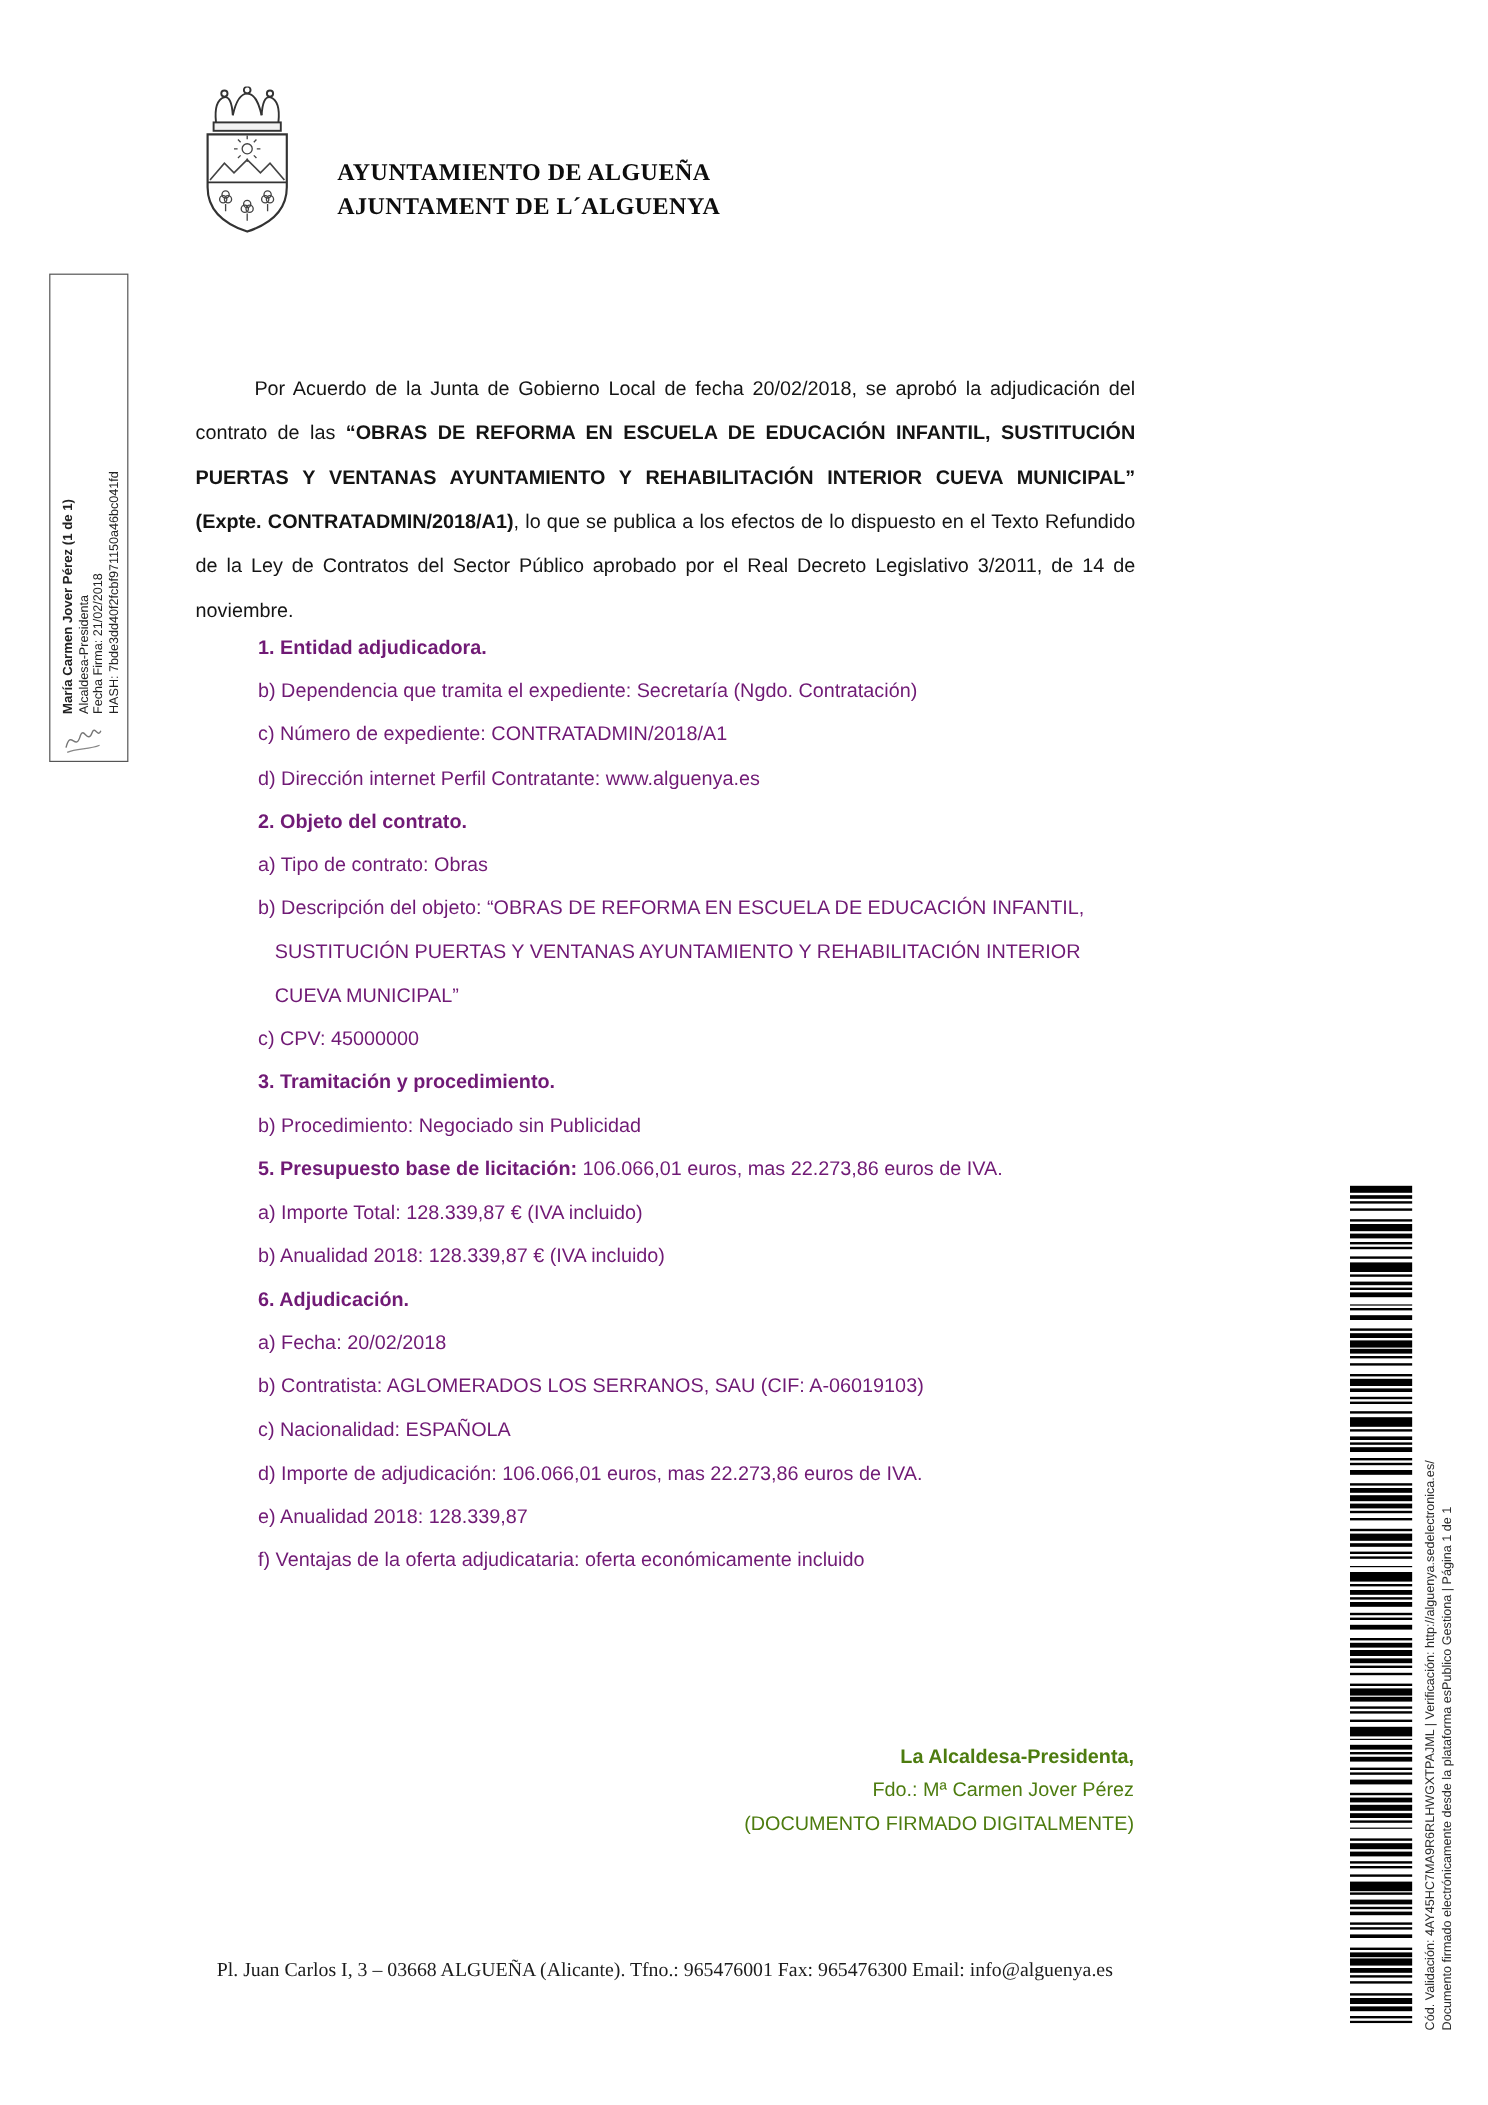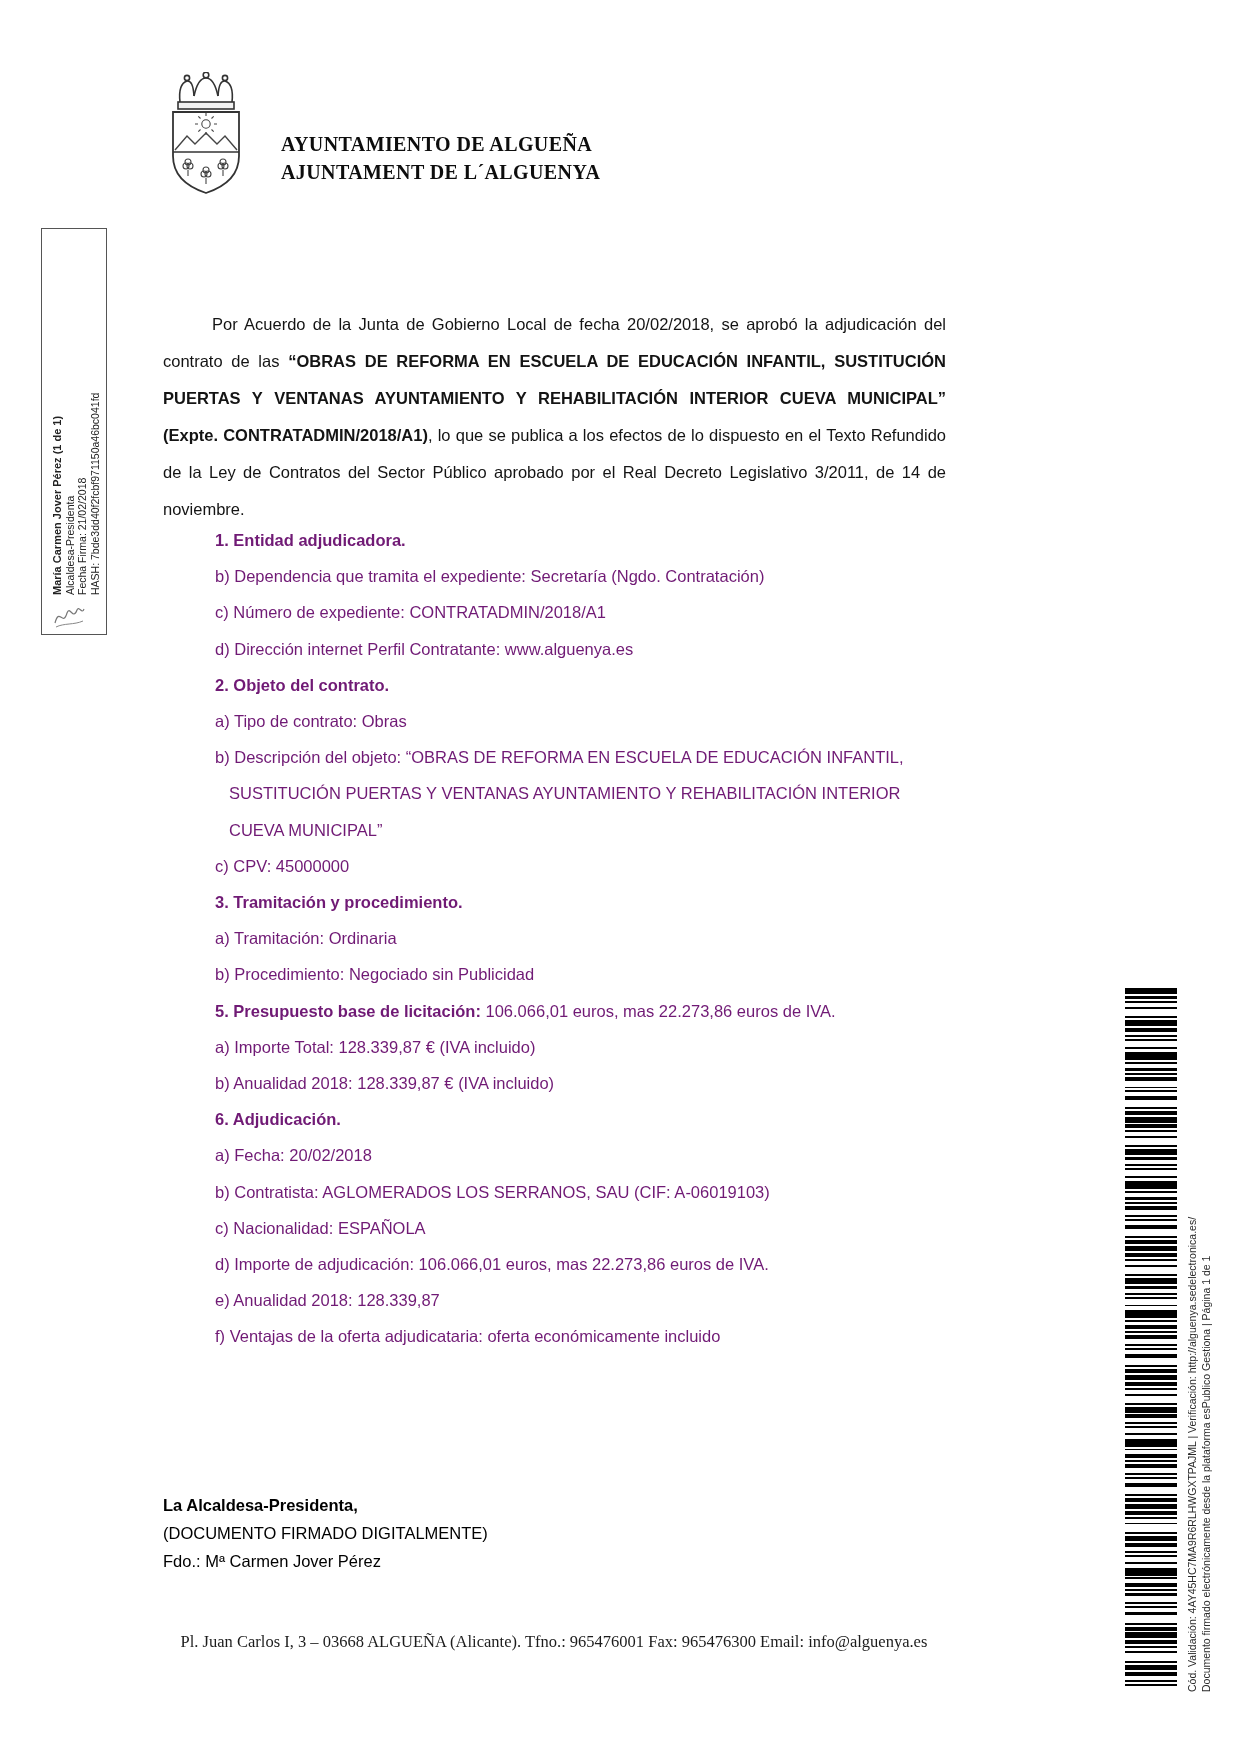--- a/index.html
+++ b/index.html
@@ -17,22 +17,22 @@
   .doc-title{position:absolute;left:163px;top:236px;width:782px;text-align:center;
     font-size:17.5px;font-weight:bold;text-decoration:underline;letter-spacing:.5px;}
   
   .para{position:absolute;left:163px;top:306px;width:783px;
     font-size:16.5px;line-height:37px;text-align:justify;text-indent:49px;color:#141414;}
   .items{position:absolute;left:215px;top:522px;width:735px;font-size:16.5px;color:#701a75;}
   .bi{line-height:36.2px;}
   .bi.hang{padding-left:14px;text-indent:-14px;}
   .b{font-weight:bold;}
   
-  .sig{position:absolute;left:163px;top:1491px;width:782px;text-align:left;
-    font-size:16.5px;line-height:28px;color:#000000;}
+  .sig{position:absolute;left:163px;top:1450px;width:782px;text-align:right;
+    font-size:16.5px;line-height:28px;color:#4d7c0f;}
   
   .footer{position:absolute;left:120px;top:1632px;width:868px;text-align:center;
     font-family:"Liberation Serif","DejaVu Serif",serif;font-size:16.5px;color:#1c1c1c;}
   
   .side-left{position:absolute;left:41px;top:228px;width:64px;height:405px;
     border:1px solid #555;background:#fff;}
   .vtext{position:absolute;left:9px;top:366px;transform-origin:0 0;
     transform:rotate(-90deg);white-space:nowrap;
     font-size:10.5px;line-height:12.5px;color:#222;}
   .vtext .b{font-size:11px;}
@@ -117,38 +117,37 @@
   <div class="items" id="items">
       <div class="bi"><span class="b">1. Entidad adjudicadora.</span></div>
       <div class="bi"><span>b) Dependencia que tramita el expediente: Secretaría (Ngdo. Contratación)</span></div>
       <div class="bi"><span>c) Número de expediente: CONTRATADMIN/2018/A1</span></div>
       <div class="bi"><span>d) Dirección internet Perfil Contratante: www.alguenya.es</span></div>
       <div class="bi"><span class="b">2. Objeto del contrato.</span></div>
       <div class="bi"><span>a) Tipo de contrato: Obras</span></div>
       <div class="bi hang"><span>b) Descripción del objeto: “OBRAS DE REFORMA EN ESCUELA DE EDUCACIÓN INFANTIL, SUSTITUCIÓN PUERTAS Y VENTANAS AYUNTAMIENTO Y REHABILITACIÓN INTERIOR CUEVA MUNICIPAL”</span></div>
       <div class="bi"><span>c) CPV: 45000000</span></div>
       <div class="bi"><span class="b">3. Tramitación y procedimiento.</span></div>
-      <div class="bi"><span>a) Tramitación: Ordinaria</span></div>
       <div class="bi"><span>b) Procedimiento: Negociado sin Publicidad</span></div>
       <div class="bi"><span class="b">5. Presupuesto base de licitación:</span><span> 106.066,01 euros, mas 22.273,86 euros de IVA.</span></div>
       <div class="bi"><span>a) Importe Total: 128.339,87 € (IVA incluido)</span></div>
       <div class="bi"><span>b) Anualidad 2018: 128.339,87 € (IVA incluido)</span></div>
       <div class="bi"><span class="b">6. Adjudicación.</span></div>
       <div class="bi"><span>a) Fecha: 20/02/2018</span></div>
       <div class="bi"><span>b) Contratista: AGLOMERADOS LOS SERRANOS, SAU (CIF: A-06019103)</span></div>
       <div class="bi"><span>c) Nacionalidad: ESPAÑOLA</span></div>
       <div class="bi"><span>d) Importe de adjudicación: 106.066,01 euros, mas 22.273,86 euros de IVA.</span></div>
       <div class="bi"><span>e) Anualidad 2018: 128.339,87</span></div>
       <div class="bi"><span>f) Ventajas de la oferta adjudicataria: oferta económicamente incluido</span></div>
     </div>
 
   <div class="sig">
     <div class="b">La Alcaldesa-Presidenta,</div>
+    <div>Fdo.: Mª Carmen Jover Pérez</div>
     <div>(DOCUMENTO FIRMADO DIGITALMENTE)</div>
-    <div>Fdo.: Mª Carmen Jover Pérez</div>
   </div>
 
   <div class="footer">Pl. Juan Carlos I, 3 – 03668 ALGUEÑA (Alicante). Tfno.: 965476001 Fax: 965476300 Email: info@alguenya.es</div>
 
   <div class="barcode" id="barcode">
       <div class="bar" style="height: 5.7px;"></div>
       <div style="height: 1.9px;"></div>
       <div class="bar" style="height: 3.8px;"></div>
       <div style="height: 1.9px;"></div>
       <div class="bar" style="height: 1.9px;"></div>

